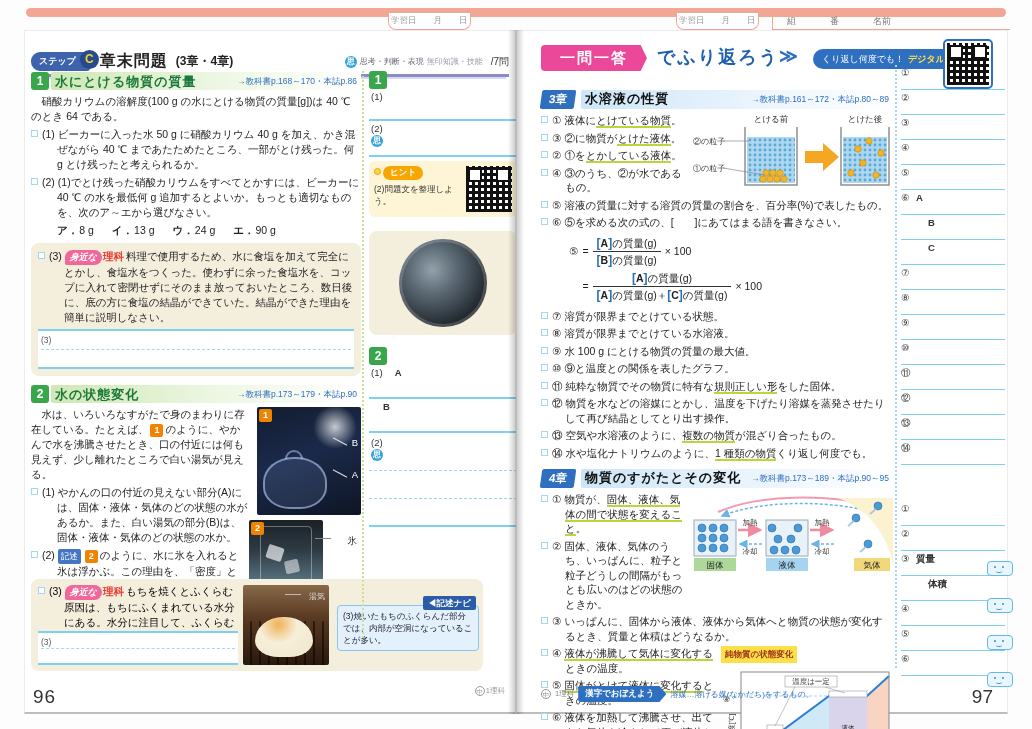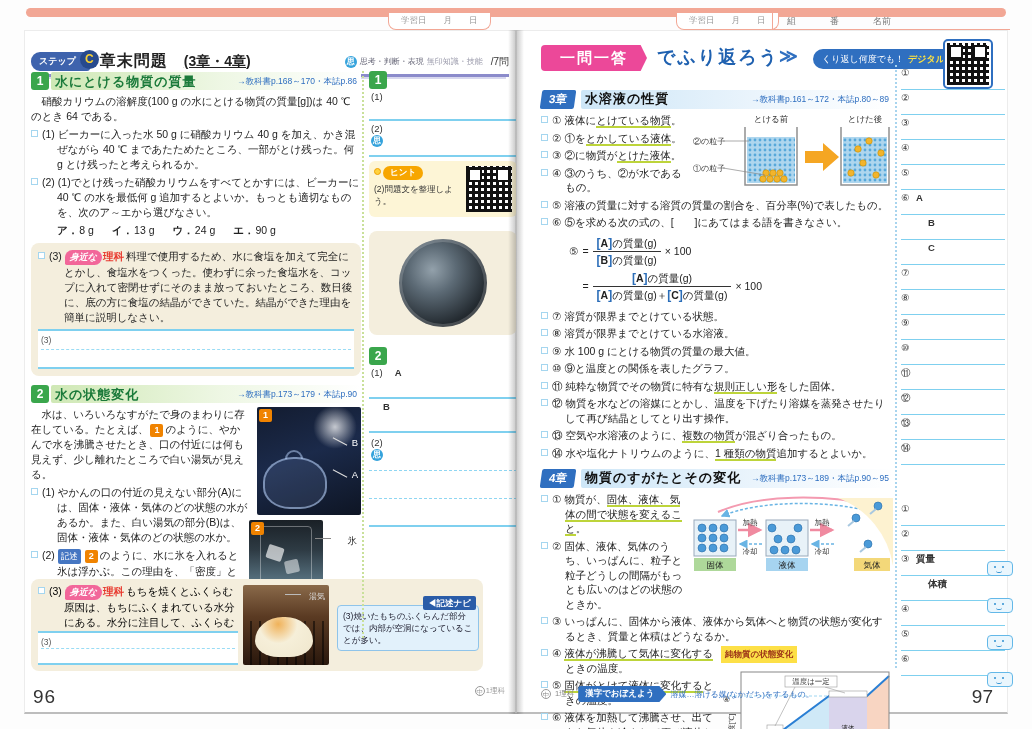--- a/index.html
+++ b/index.html
@@ -1,33 +1,33 @@
 <!DOCTYPE html>
 <html><head>
 <meta charset="utf-8">
 <style>
 *{margin:0;padding:0;box-sizing:border-box;}
 html,body{background:#fafafa;}
 body{font-family:"Liberation Sans",sans-serif;}
 .stage{position:relative;width:1032px;height:729px;background:#fdfdfd;overflow:hidden;}
 
 .pinkbar{position:absolute;left:26px;right:26px;top:8px;height:9px;background:#f2a795;border-radius:5px;}
-.date-tab{position:absolute;top:13px;height:17px;border:1px solid #f2a795;border-top:none;border-radius:0 0 8px 8px;background:#fff;color:#999;font-size:8.5px;padding:2px 12px;white-space:nowrap;}
+.date-tab{position:absolute;top:13px;height:17px;border:1px solid #f2a795;border-top:none;border-radius:0 0 8px 8px;background:#fff;color:#999;font-size:8.5px;padding:2px 2px;white-space:nowrap;}
 .namebar{position:absolute;left:772px;top:12px;width:238px;height:18px;border-bottom:1.5px solid #f2a795;display:flex;gap:34px;font-size:9px;color:#777;padding:3px 6px 0 14px;border-left:1px solid #f2a795;}
 
 .page{position:absolute;top:30px;width:492px;height:684px;background:#fff;border:1px solid #ececec;border-bottom:2px solid #bdbdbd;}
 .page-l{left:24px;}
 .page-r{left:516px;}
 .gutter{position:absolute;left:508px;top:30px;width:16px;height:684px;background:linear-gradient(90deg,rgba(0,0,0,0) 0%,rgba(0,0,0,.22) 50%,rgba(0,0,0,0) 100%);z-index:5;}
 
 .lhead{position:absolute;left:6px;right:6px;top:18px;height:28px;display:flex;align-items:center;border-bottom:3px solid #8b8bcb;box-shadow:0 5px 0 -3px #d8d8ee;}
 .stepbadge{position:relative;background:#3e63ad;color:#fff;font-size:9px;font-weight:bold;border-radius:9px 3px 3px 9px;padding:3px 14px 3px 8px;margin-right:10px;}
 .stepc{position:absolute;right:-9px;top:-2px;width:19px;height:19px;background:#274a8d;border-radius:50%;color:#f7d032;font-weight:bold;font-size:12px;text-align:center;line-height:19px;}
 .ltitle{font-size:16px;font-weight:bold;color:#222;letter-spacing:1px;}
-.lsub{font-size:14px;font-weight:bold;color:#222;margin-left:16px;text-decoration:underline;}
+.lsub{font-size:12px;font-weight:bold;color:#222;margin-left:8px;}
 .legend{margin-left:auto;display:flex;align-items:center;gap:3px;font-size:8px;color:#667;}
 .legend .plain{color:#99a;}
 .score{font-size:10px;color:#333;margin-left:8px;}
 .omoi{display:inline-block;width:12px;height:12px;background:#35a3dc;border-radius:50%;color:#fff;font-size:8px;line-height:12px;text-align:center;font-weight:bold;}
 
 .secbar{display:flex;align-items:center;height:20px;margin-bottom:3px;}
 .secnum{flex:0 0 18px;height:18px;background:#3aa64c;color:#fff;font-weight:bold;font-size:12px;text-align:center;line-height:18px;border-radius:3px;}
 .secfill{flex:1;display:flex;align-items:center;height:18px;background:linear-gradient(90deg,#cfe8b5,#eef7e4 55%,#fff);margin-left:2px;padding:0 4px;border-radius:2px;}
 .sectitle{font-weight:bold;font-size:13px;color:#1b7a3a;letter-spacing:1px;}
 .secref{margin-left:auto;font-size:8.5px;color:#2f6fc0;white-space:nowrap;}
@@ -340,22 +340,22 @@
             <circle cx="158" cy="60" r="3.2"></circle>
               <circle cx="170" cy="50" r="3.2"></circle>
               <circle cx="183" cy="62" r="3.2"></circle>
               <circle cx="165" cy="36" r="3.2"></circle>
               <circle cx="188" cy="40" r="3.2"></circle>
               <circle cx="176" cy="28" r="3.2"></circle>
           </g>
         </svg>
 
       <div class="qrow"><span class="chk"></span><span class="qn">①</span><span>液体に</span><span class="ul">とけている物質</span><span>。</span></div>
+          <div class="qrow"><span class="chk"></span><span class="qn">③</span><span>②に物質が</span><span class="ul">とけた液体</span><span>。</span></div>
           <div class="qrow"><span class="chk"></span><span class="qn">②</span><span>①を</span><span class="ul">とかしている液体</span><span>。</span></div>
-          <div class="qrow"><span class="chk"></span><span class="qn">③</span><span>②に物質が</span><span class="ul">とけた液体</span><span>。</span></div>
           <div class="qrow"><span class="chk"></span><span class="qn">④</span><span>③のうち、②が水であるもの。</span><span class="ul"></span><span></span></div>
           <div class="qrow"><span class="chk"></span><span class="qn">⑤</span><span>溶液の質量に対する溶質の質量の割合を、百分率(%)で表したもの。</span><span class="ul"></span><span></span></div>
           <div class="qrow"><span class="chk"></span><span class="qn">⑥</span><span>⑤を求める次の式の、[　　]にあてはまる語を書きなさい。</span><span class="ul"></span><span></span></div>
         </div>
 
       <div class="formula">
         <div class="frow">
           <span>⑤</span>
             <span>=</span>
           <span class="frac">
@@ -377,21 +377,21 @@
 
       <div class="qlist">
 
       <div class="qrow"><span class="chk"></span><span class="qn">⑦</span><span>溶質が限界までとけている状態。</span><span class="ul"></span><span></span></div>
           <div class="qrow"><span class="chk"></span><span class="qn">⑧</span><span>溶質が限界までとけている水溶液。</span><span class="ul"></span><span></span></div>
           <div class="qrow"><span class="chk"></span><span class="qn">⑨</span><span>水 100 g にとける物質の質量の最大値。</span><span class="ul"></span><span></span></div>
           <div class="qrow"><span class="chk"></span><span class="qn">⑩</span><span>⑨と温度との関係を表したグラフ。</span><span class="ul"></span><span></span></div>
           <div class="qrow"><span class="chk"></span><span class="qn">⑪</span><span>純粋な物質でその物質に特有な</span><span class="ul">規則正しい形</span><span>をした固体。</span></div>
           <div class="qrow"><span class="chk"></span><span class="qn">⑫</span><span>物質を水などの溶媒にとかし、温度を下げたり溶媒を蒸発させたりして再び結晶としてとり出す操作。</span><span class="ul"></span><span></span></div>
           <div class="qrow"><span class="chk"></span><span class="qn">⑬</span><span>空気や水溶液のように、</span><span class="ul">複数の物質</span><span>が混ざり合ったもの。</span></div>
-          <div class="qrow"><span class="chk"></span><span class="qn">⑭</span><span>水や塩化ナトリウムのように、</span><span class="ul">1 種類の物質</span><span>追加するとよいか。</span></div>
+          <div class="qrow"><span class="chk"></span><span class="qn">⑭</span><span>水や塩化ナトリウムのように、</span><span class="ul">1 種類の物質</span><span>くり返し何度でも。</span></div>
         </div>
 
       <div class="secbar-b ch4gap">
         <span class="secnum-b">4章</span>
         <span class="secfill-b">
             <span class="sectitle-b">物質のすがたとその変化</span>
         <span class="secref">→教科書p.173～189・本誌p.90～95</span>
           </span>
       </div>
       <div class="qlist">

